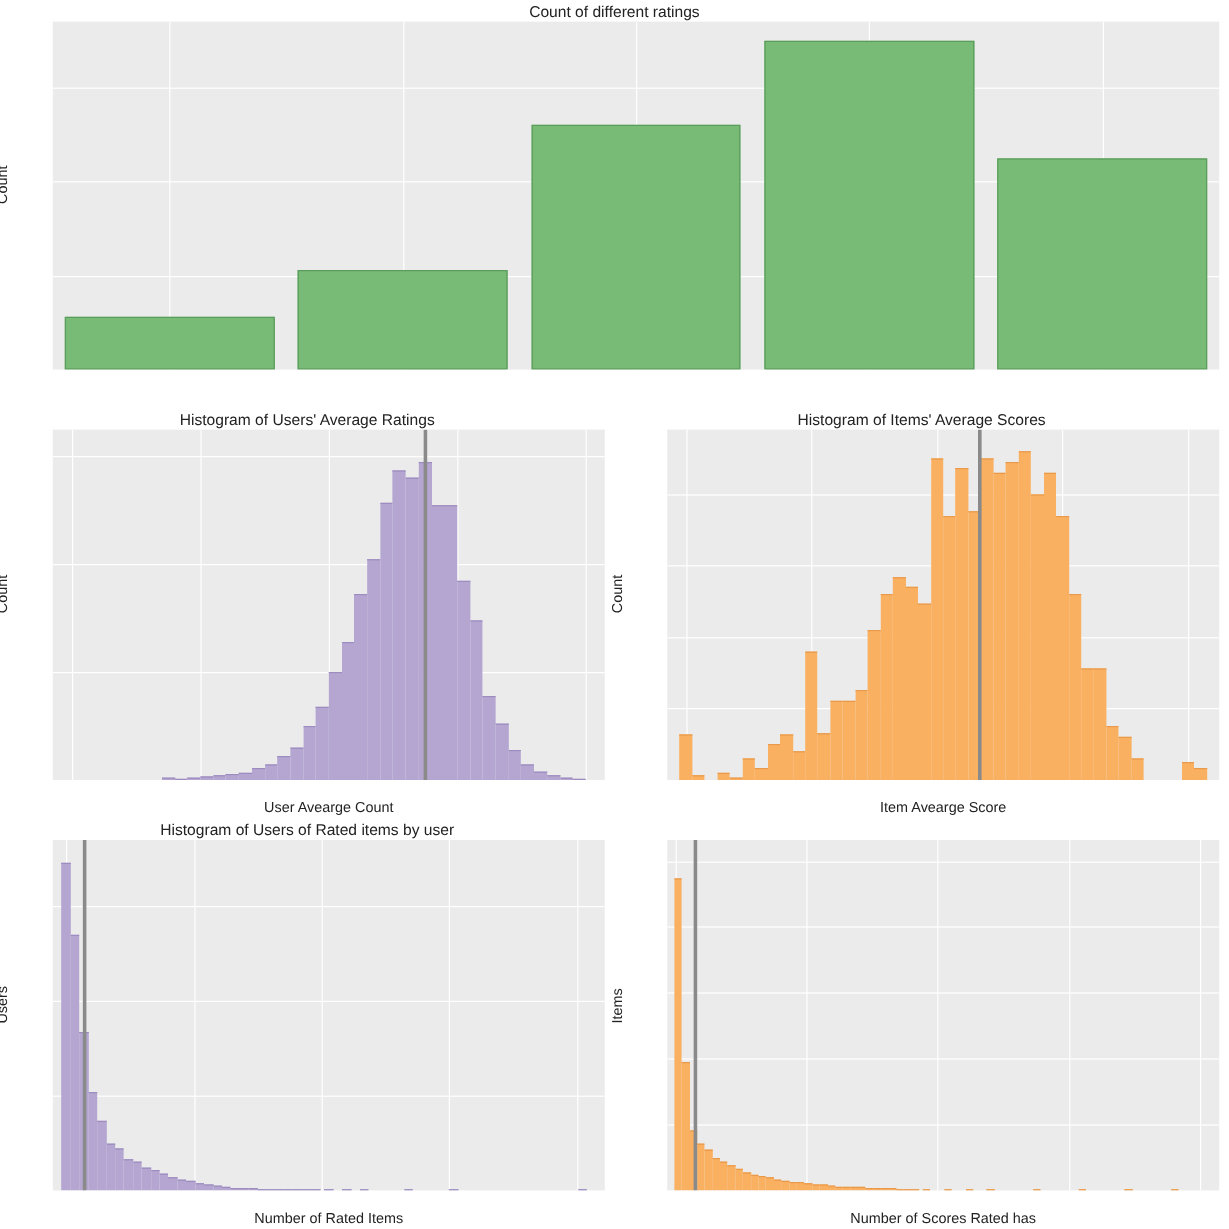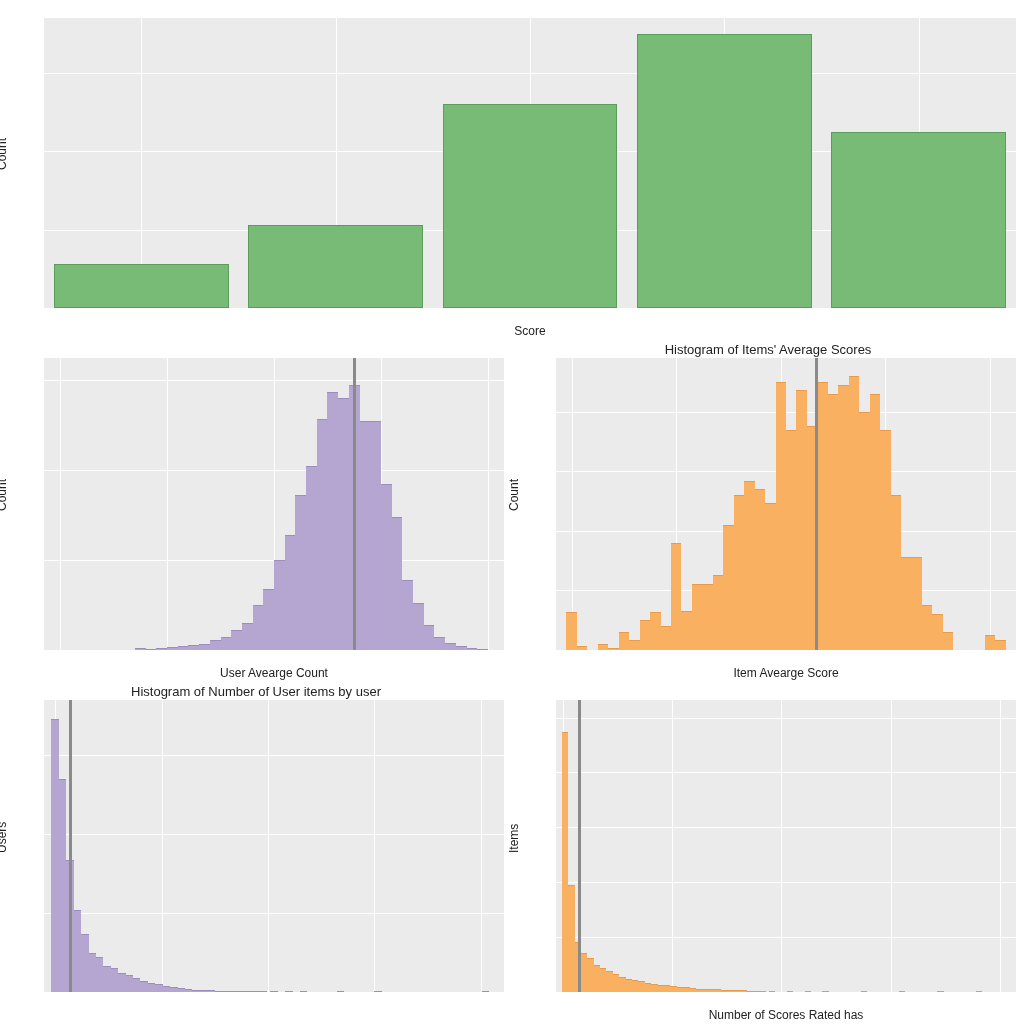--- a/index.html
+++ b/index.html
@@ -73,40 +73,41 @@
     background: #8a8a8a;
     z-index: 5;
   }
 </style>
 </head>
 <body>
 
 <div class="grid">
 
   <div class="chart wide">
-    <div class="xlabel">Score</div>
+    <div class="title">Count of different ratings</div>
     <div class="ylabel">Count</div>
     <div class="plot" id="plot0">
         <div class="gl-h" style="top: 72.973%;"></div>
         <div class="gl-h" style="top: 45.9459%;"></div>
         <div class="gl-h" style="top: 18.9189%;"></div>
         <div class="gl-v" style="left: 10%;"></div>
         <div class="bar green" style="left: 1%; width: 18%; height: 15.1351%;"></div>
         <div class="gl-v" style="left: 30%;"></div>
         <div class="bar green" style="left: 21%; width: 18%; height: 28.6486%;"></div>
         <div class="gl-v" style="left: 50%;"></div>
         <div class="bar green" style="left: 41%; width: 18%; height: 70.2703%;"></div>
         <div class="gl-v" style="left: 70%;"></div>
         <div class="bar green" style="left: 61%; width: 18%; height: 94.5946%;"></div>
         <div class="gl-v" style="left: 90%;"></div>
         <div class="bar green" style="left: 81%; width: 18%; height: 60.8108%;"></div>
       </div>
   </div>
 
   <div class="chart">
+    <div class="title">Histogram of Users' Average Ratings</div>
     <div class="xlabel">User Avearge Count</div>
     <div class="ylabel">Count</div>
     <div class="plot" id="plot1">
         <div class="gl-h" style="top: 69.2308%;"></div>
         <div class="gl-h" style="top: 38.4615%;"></div>
         <div class="gl-h" style="top: 7.69231%;"></div>
         <div class="gl-v" style="left: 3.48837%;"></div>
         <div class="gl-v" style="left: 26.7442%;"></div>
         <div class="gl-v" style="left: 50%;"></div>
         <div class="gl-v" style="left: 67.2093%;"></div>
@@ -200,21 +201,22 @@
         <div class="bar orange" style="left: 77.2727%; width: 2.27273%; height: 31.8367%;"></div>
         <div class="bar orange" style="left: 79.5455%; width: 2.27273%; height: 15.5102%;"></div>
         <div class="bar orange" style="left: 81.8182%; width: 2.27273%; height: 12.2449%;"></div>
         <div class="bar orange" style="left: 84.0909%; width: 2.27273%; height: 6.12245%;"></div>
         <div class="bar orange" style="left: 93.1818%; width: 2.27273%; height: 5.30612%;"></div>
         <div class="bar orange" style="left: 95.4545%; width: 2.27273%; height: 3.26531%;"></div>
       </div>
   </div>
 
   <div class="chart">
-    <div class="title">Histogram of Number of User items by user</div>
+    <div class="title">Histogram of Users of Rated items by user</div>
+    <div class="xlabel">Number of Rated Items</div>
     <div class="ylabel">Users</div>
     <div class="plot" id="plot3">
         <div class="gl-h" style="top: 72.973%;"></div>
         <div class="gl-h" style="top: 45.9459%;"></div>
         <div class="gl-h" style="top: 18.9189%;"></div>
         <div class="gl-v" style="left: 2.41935%;"></div>
         <div class="gl-v" style="left: 5.48387%;"></div>
         <div class="gl-v" style="left: 25.5645%;"></div>
         <div class="gl-v" style="left: 48.6694%;"></div>
         <div class="gl-v" style="left: 71.7742%;"></div>

